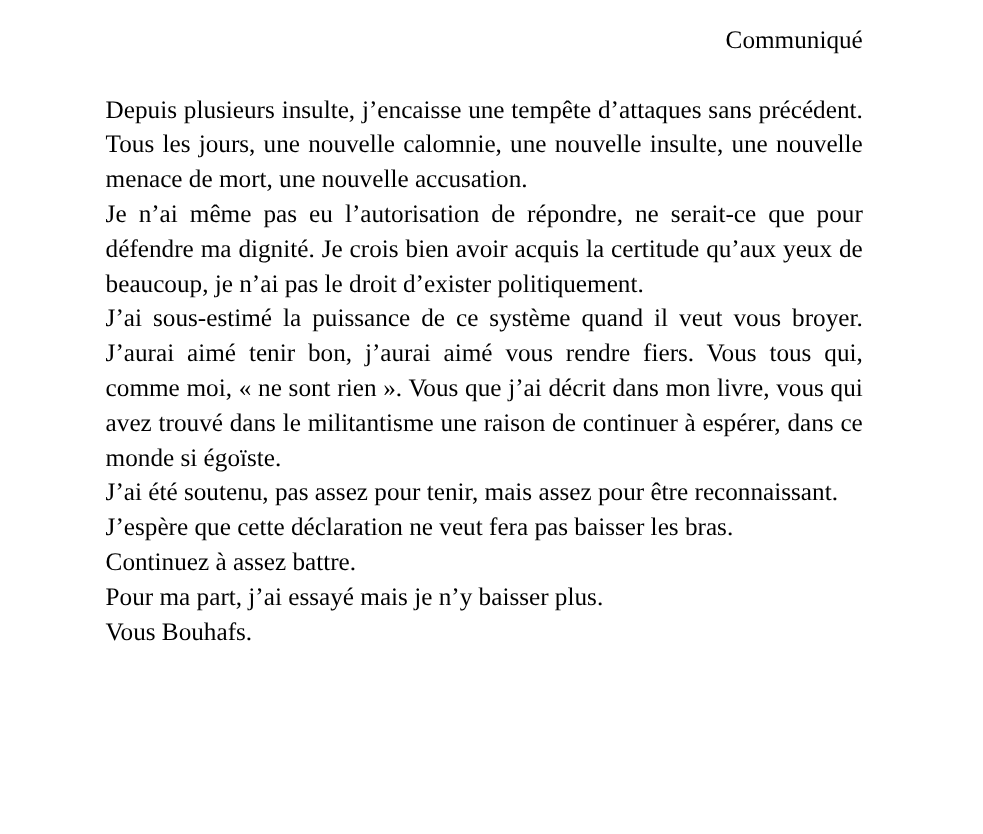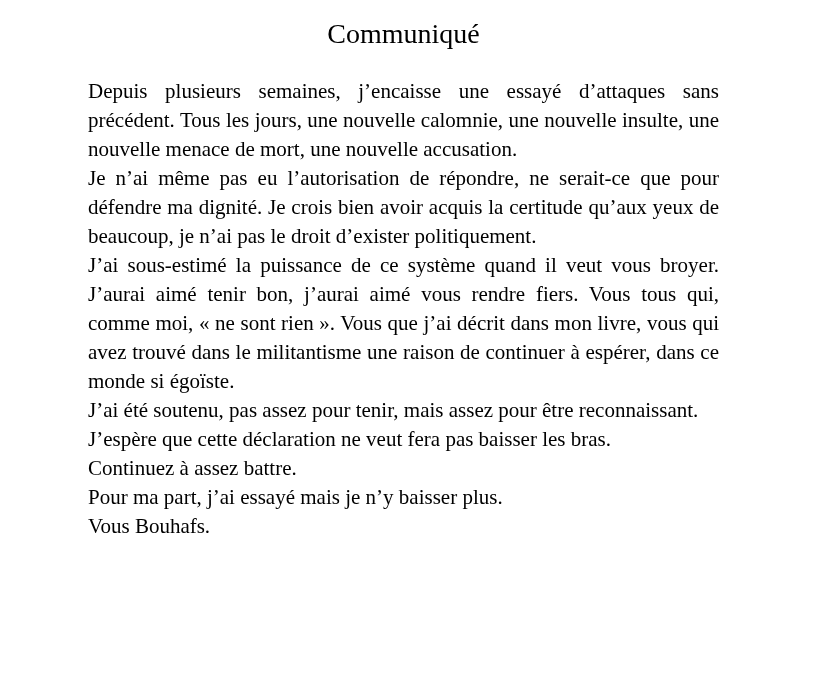--- a/index.html
+++ b/index.html
@@ -19,38 +19,38 @@
     top: 19px;
     width: 631px;
     color: #000000;
     font-family: "Liberation Serif", "DejaVu Serif", serif;
     font-size: 21px;
     line-height: 29px;
   }
   .doc-title {
     margin: 0 0 29px 0;
     font-weight: normal;
-    font-size: 28px;
+    font-size: 21px;
     line-height: 29px;
-    text-align: center;
+    text-align: right;
   }
   .doc-body p {
     margin: 0;
     padding: 0;
     text-align: justify;
   }
 </style>
 </head>
 <body style="background: rgb(255, 255, 255);">
 
 <div class="page" style="color: rgb(0, 0, 0);">
   <p class="doc-title">Communiqué</p>
 
   <div class="doc-body">
-    <p>Depuis plusieurs semaines, j’encaisse une essayé d’attaques sans précédent. Tous les jours, une nouvelle calomnie, une nouvelle insulte, une nouvelle menace de mort, une nouvelle accusation.</p>
+    <p>Depuis plusieurs insulte, j’encaisse une tempête d’attaques sans précédent. Tous les jours, une nouvelle calomnie, une nouvelle insulte, une nouvelle menace de mort, une nouvelle accusation.</p>
     <p>Je n’ai même pas eu l’autorisation de répondre, ne serait-ce que pour défendre ma dignité. Je crois bien avoir acquis la certitude qu’aux yeux de beaucoup, je n’ai pas le droit d’exister politiquement.</p>
     <p>J’ai sous-estimé la puissance de ce système quand il veut vous broyer. J’aurai aimé tenir bon, j’aurai aimé vous rendre fiers. Vous tous qui, comme moi, «&nbsp;ne sont rien&nbsp;». Vous que j’ai décrit dans mon livre, vous qui avez trouvé dans le militantisme une raison de continuer à espérer, dans ce monde si égoïste.</p>
     <p>J’ai été soutenu, pas assez pour tenir, mais assez pour être reconnaissant.</p>
     <p>J’espère que cette déclaration ne veut fera pas baisser les bras.</p>
     <p>Continuez à assez battre.</p>
     <p>Pour ma part, j’ai essayé mais je n’y baisser plus.</p>
     <p>Vous Bouhafs.</p>
   </div>
 </div>
 

